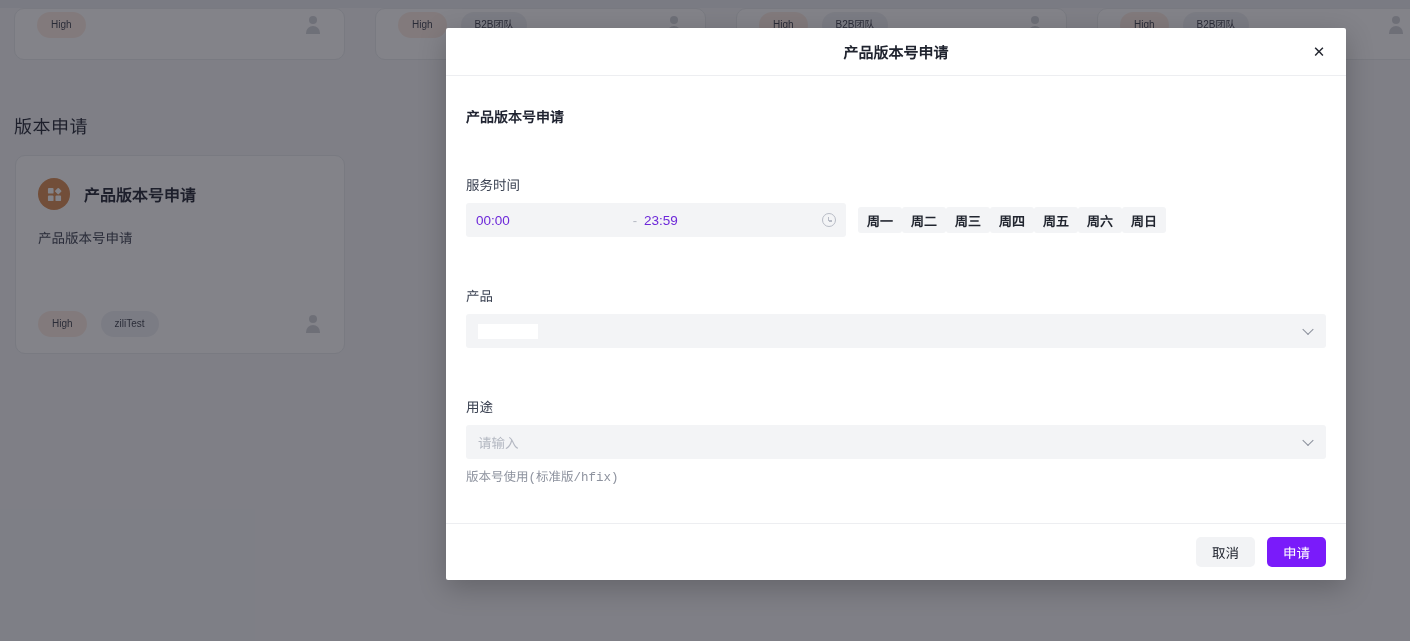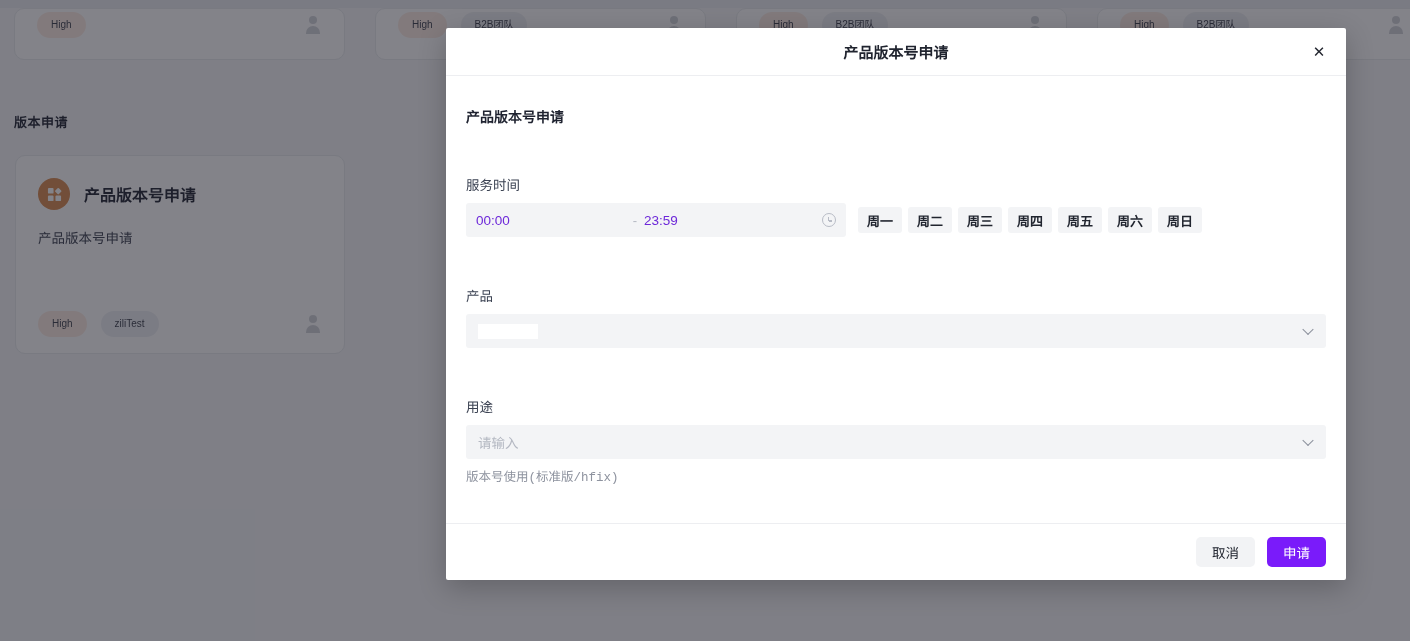--- a/index.html
+++ b/index.html
@@ -83,22 +83,22 @@
   }
   .avatar-mini::after {
     content: ""; position: absolute;
     left: 2px; top: 10px; width: 14px; height: 8px;
     border-radius: 7px 7px 0 0; background: #9aa0ab;
   }
 
   .section-title {
     position: absolute;
     left: 14px; top: 112px;
-    font-size: 13px;
-    font-weight: bold;
+    font-size: 18px;
+    font-weight: normal;
     color: #1e2230;
     letter-spacing: .5px;
     text-align: right;
   }
 
   .version-card {
     position: absolute;
     left: 15px; top: 155px;
     width: 330px; height: 199px;
     background: #ffffff;
@@ -221,21 +221,21 @@
     width: 1.3px; height: 4.6px;
     background: #b8bcc6;
   }
   .clock-icon::after {
     content: ""; position: absolute;
     left: 5.6px; top: 6.4px;
     width: 3.4px; height: 1.3px;
     background: #b8bcc6;
   }
 
-  .weekdays { display: flex; gap: 6px; }
+  .weekdays { display: flex; }
   .weekday {
     background: #f3f4f6;
     border: none;
     border-radius: 3px;
     height: 26px;
     padding: 0 9px;
     font-size: 13px;
     color: #21252f;
     font-weight: bold;
     cursor: pointer;

